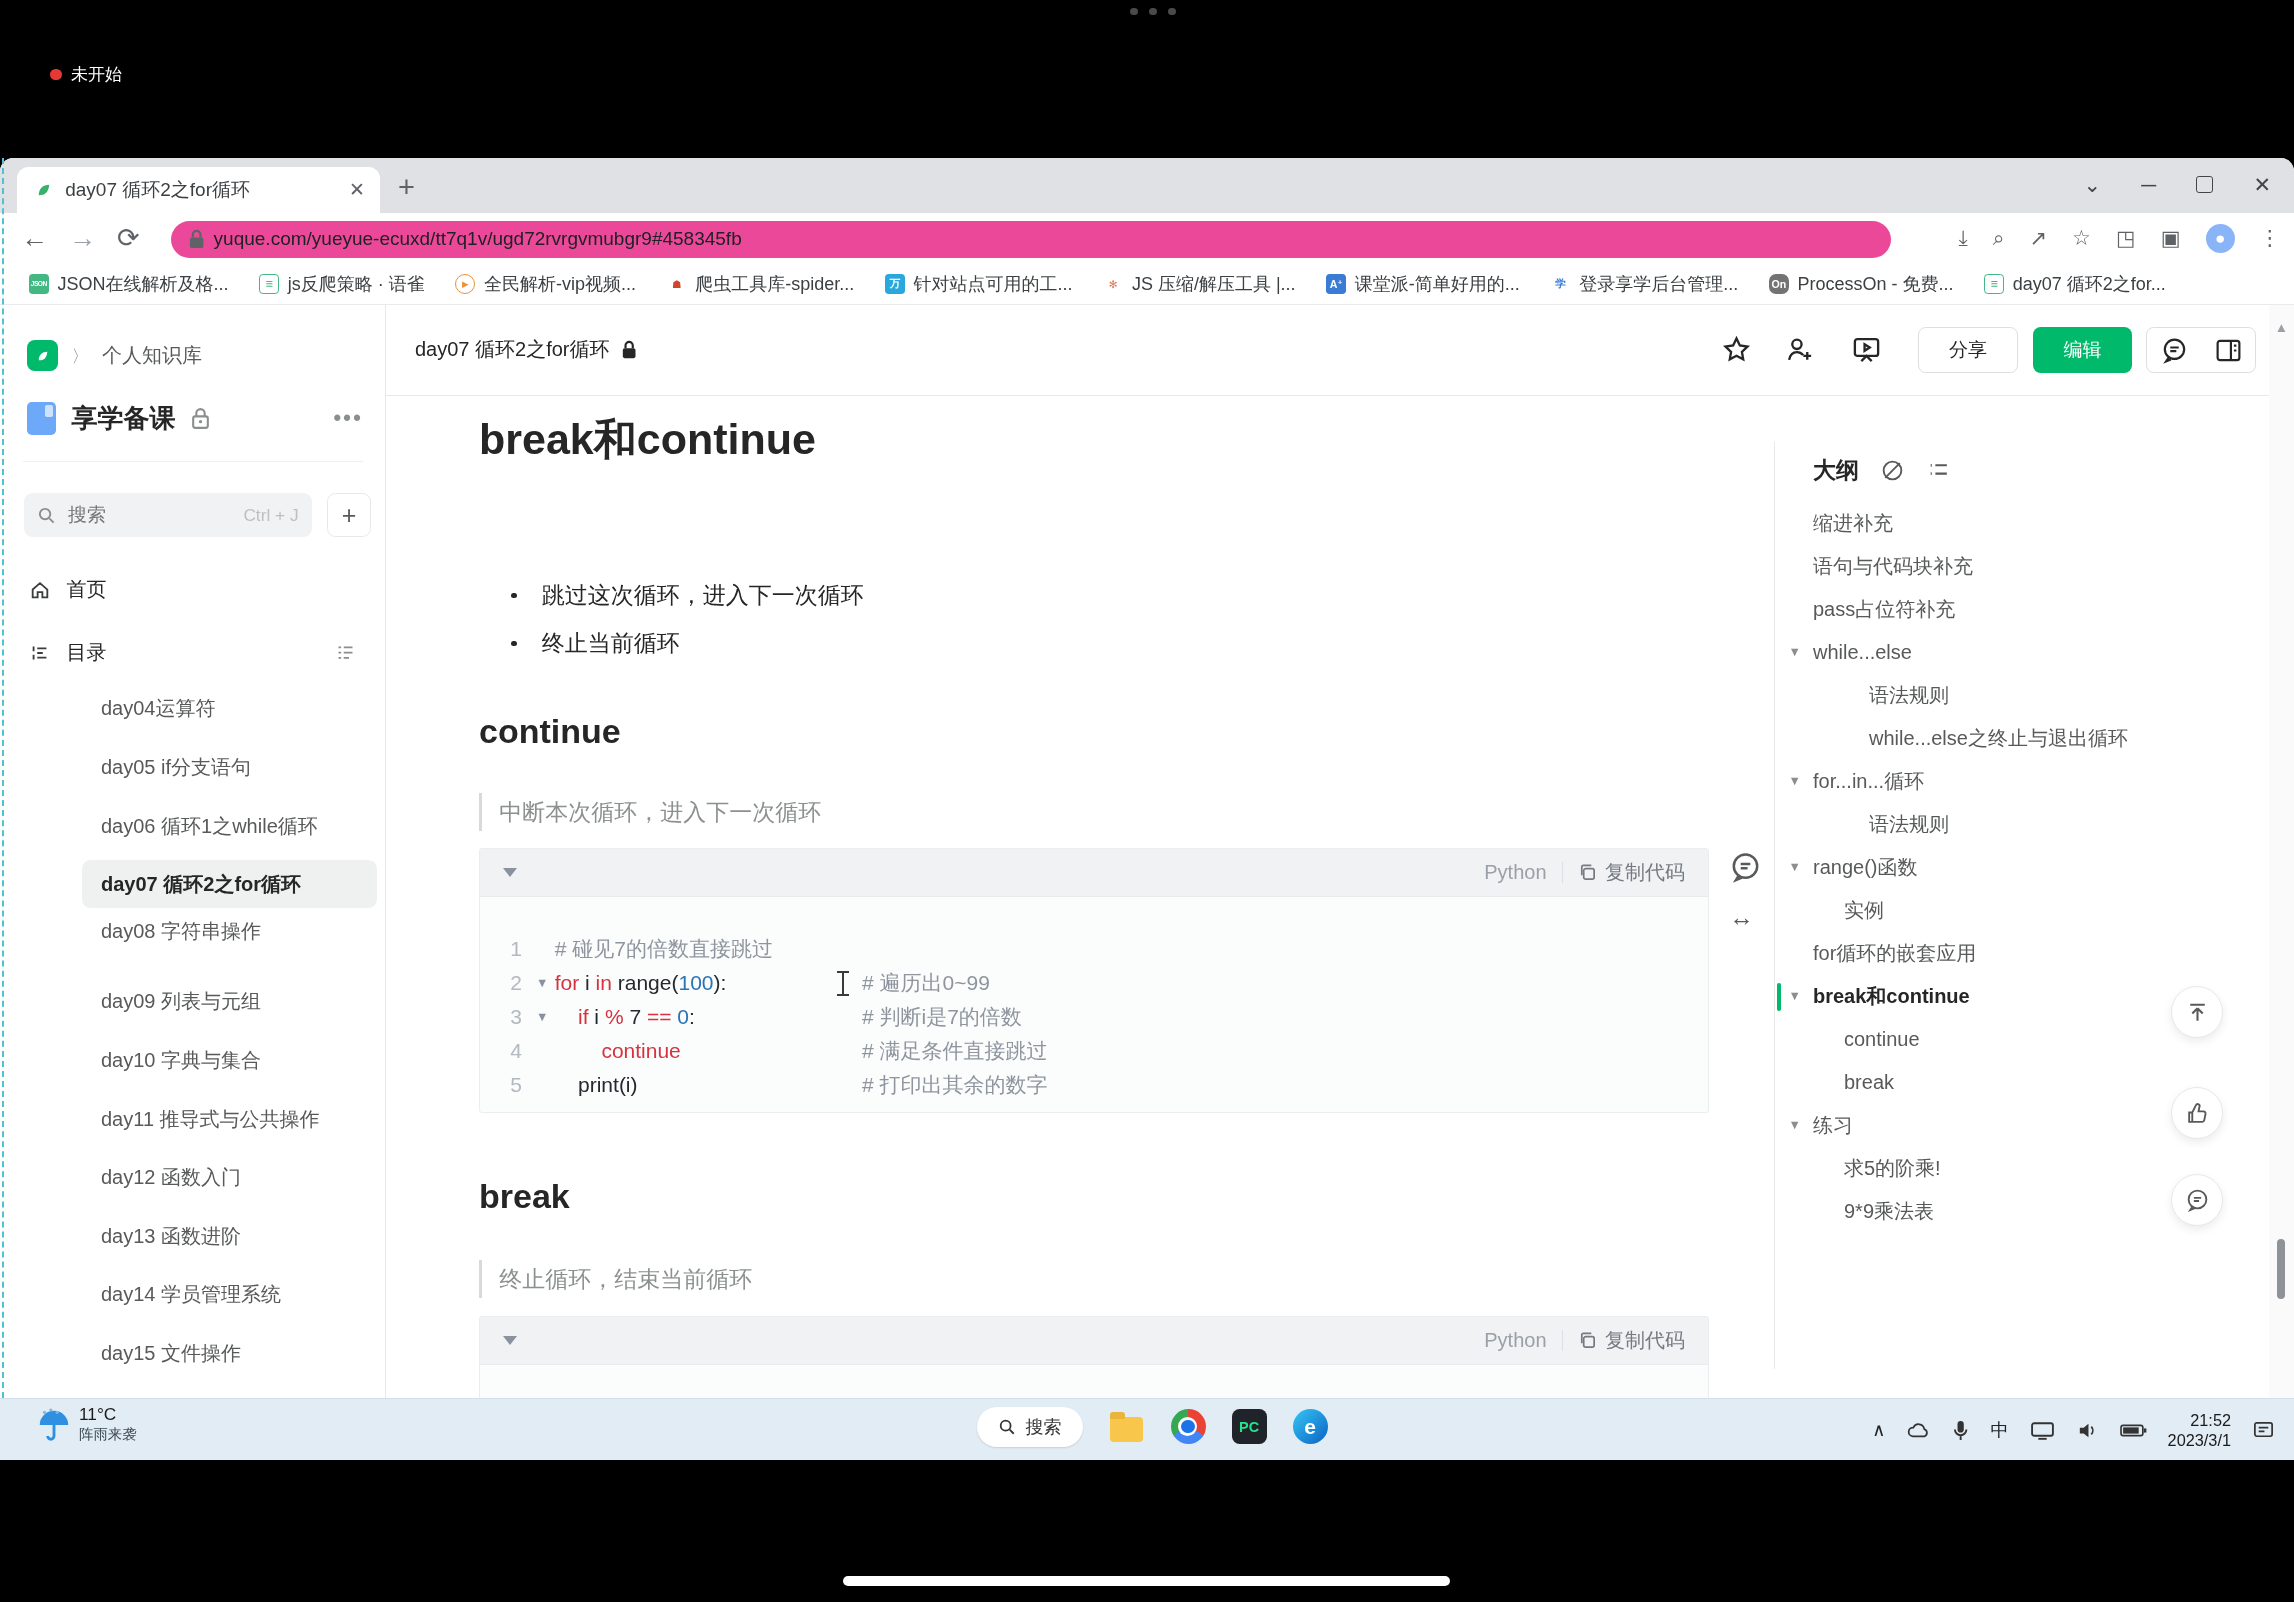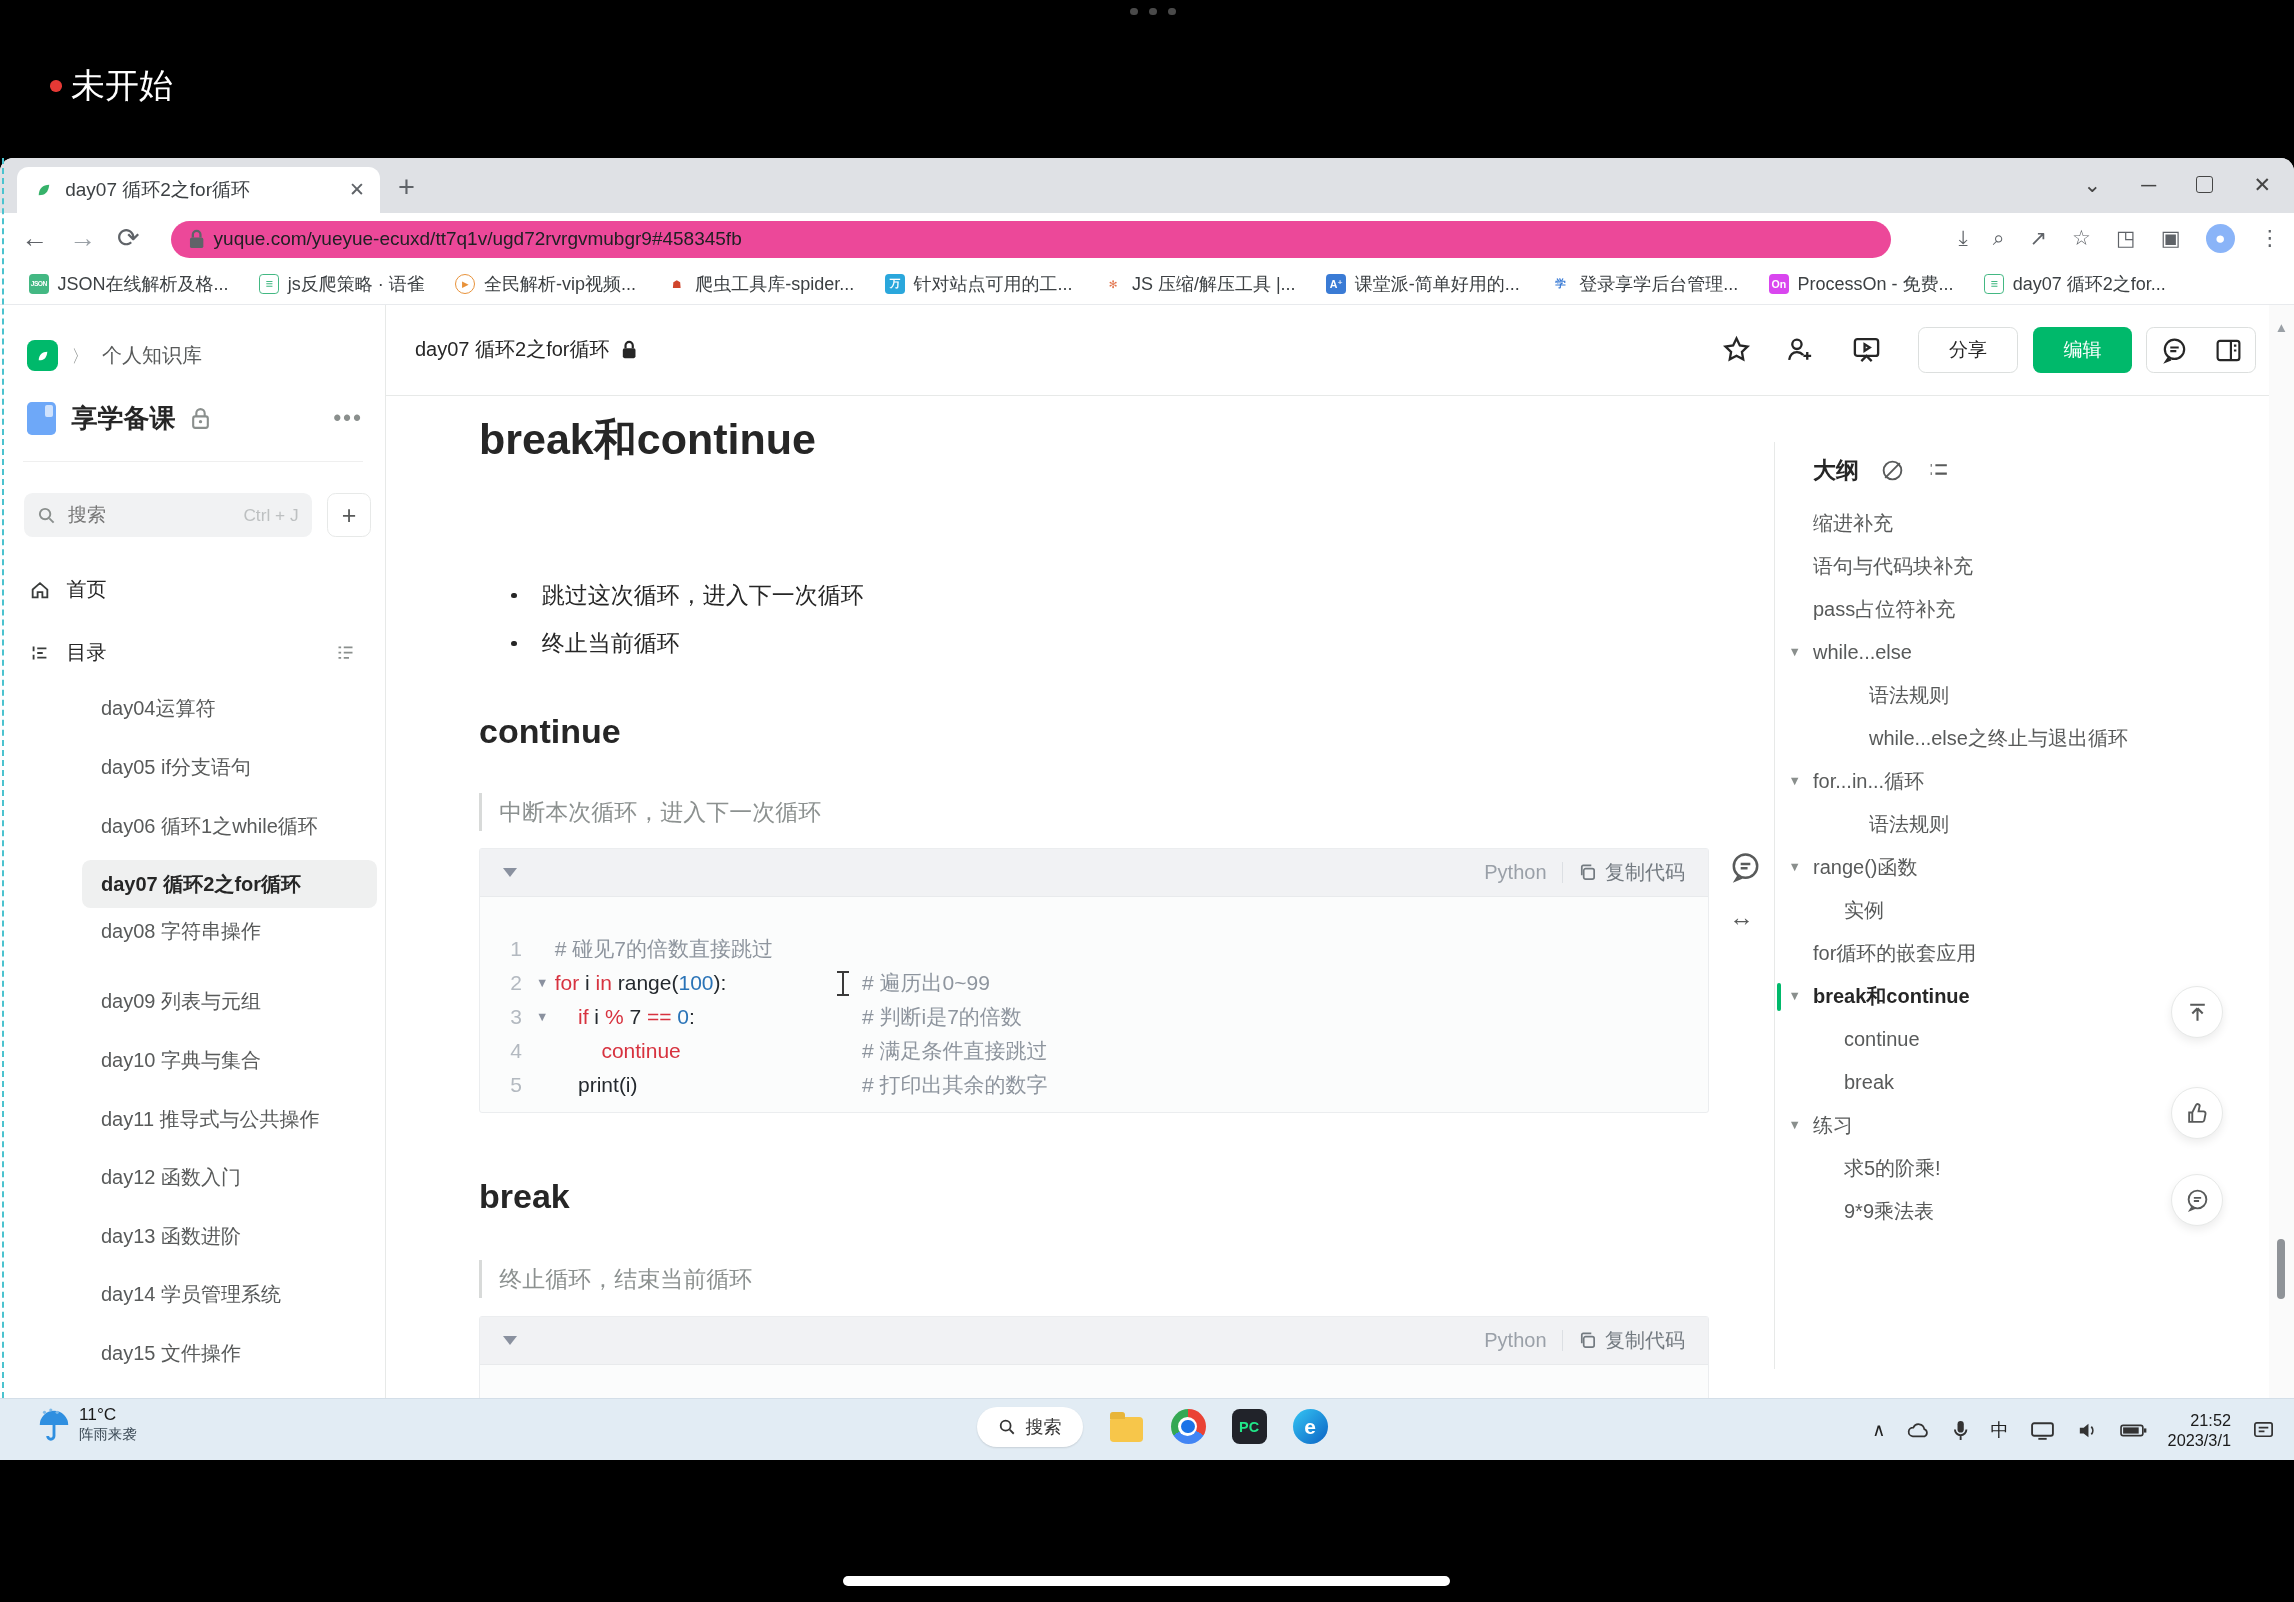--- a/index.html
+++ b/index.html
@@ -1,21 +1,21 @@
 <!DOCTYPE html>
 <html><head>
 <meta charset="utf-8">
 <style>
   html,body{margin:0;padding:0;background:#000;}
   *{box-sizing:border-box;font-family:"Liberation Sans","DejaVu Sans",sans-serif;}
   .screen{position:relative;width:2294px;height:1602px;background:#000;overflow:hidden;}
 
   
   .topbar{position:absolute;left:0;top:0;width:2294px;height:158px;background:#000;}
-  .rec-status{position:absolute;left:50px;top:63px;display:flex;align-items:center;gap:9.6px;color:#fff;font-size:34px;font-weight:500;}
+  .rec-status{position:absolute;left:50px;top:63px;display:flex;align-items:center;gap:9.6px;color:#fff;font-size:17px;font-weight:500;}
   .rec-dot{width:11.5px;height:11.5px;border-radius:50%;background:#e53935;}
   .top-dots{position:absolute;left:1130px;top:7.7px;display:flex;gap:11.5px;}
   .top-dots i{width:7.7px;height:7.7px;border-radius:50%;background:#4a4a4a;}
 
   
   .browser{position:absolute;left:0;top:158px;width:2294px;height:1240px;background:#fff;border-radius:13.4px 13.4px 0 0;}
   .capture-edge{position:absolute;left:1.9px;top:158px;height:1240px;width:0;border-left:2.9px dashed #4cc3cf;z-index:60;}
 
   .tabstrip{position:absolute;left:0;top:0;width:100%;height:55px;background:#dfe1e5;border-radius:13.4px 13.4px 0 0;}
   .tab{position:absolute;left:17.3px;top:8.6px;width:363px;height:46px;background:#fff;border-radius:11.5px 11.5px 0 0;display:flex;align-items:center;padding:0 15.4px;gap:11.5px;}
@@ -235,21 +235,21 @@
         </div>
         <div class="bm">
           <span class="bmic rect" style="background: rgb(58, 123, 213); color: rgb(255, 255, 255);">A⁺</span>
           <span class="bm-label">课堂派-简单好用的...</span>
         </div>
         <div class="bm">
           <span class="bmic rect" style="background: rgb(255, 255, 255); color: rgb(58, 123, 213);">学</span>
           <span class="bm-label">登录享学后台管理...</span>
         </div>
         <div class="bm">
-          <span class="bmic rect" style="background: #d946ef; color: rgb(255, 255, 255);">On</span>
+          <span class="bmic rect" style="background: #737373; color: rgb(255, 255, 255); border-radius: 7px;">On</span>
           <span class="bm-label">ProcessOn - 免费...</span>
         </div>
         <div class="bm">
           <span class="bmic doc" style="background: rgb(255, 255, 255); color: rgb(67, 184, 131);">≡</span>
           <span class="bm-label">day07 循环2之for...</span>
         </div>
       </div>
 
     <div class="app">
 

